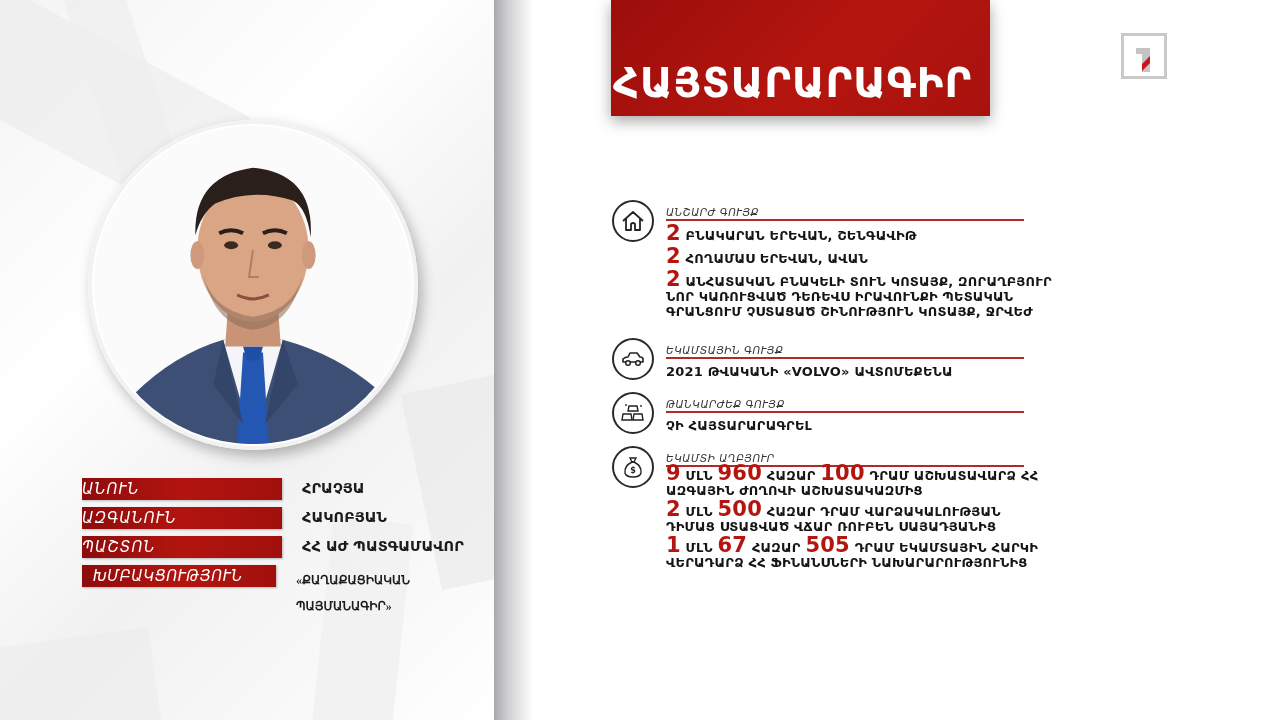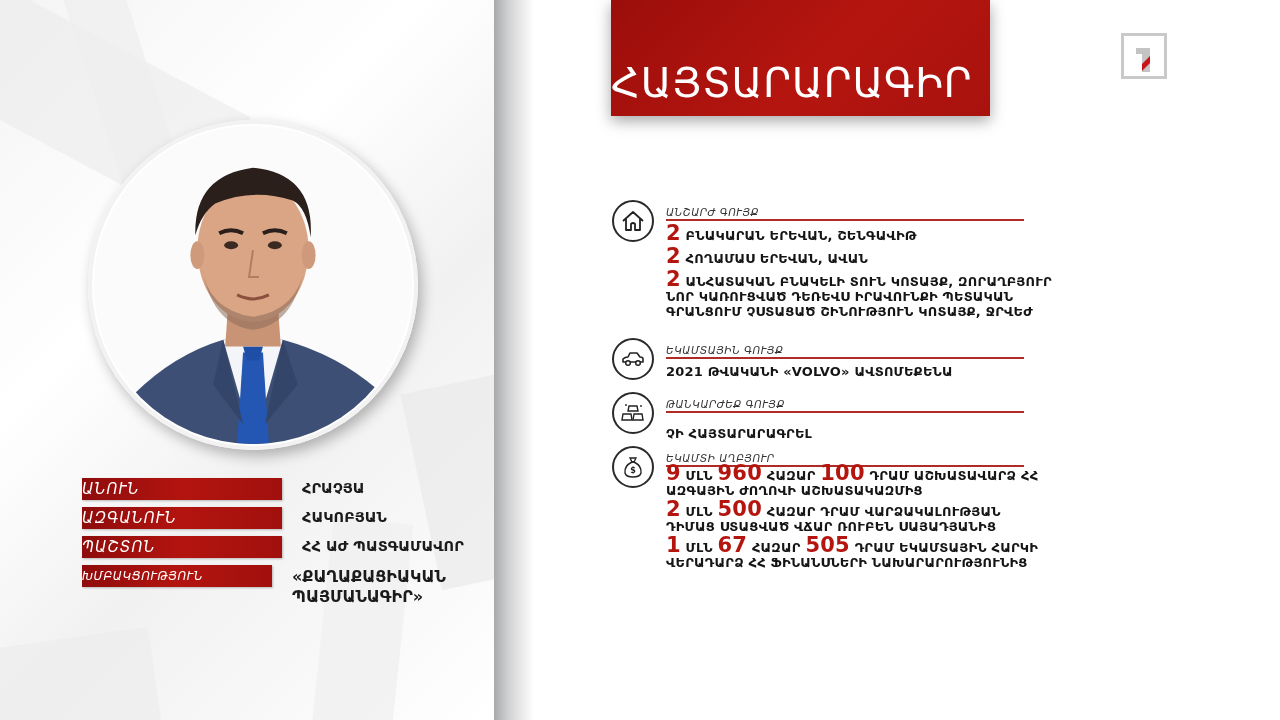--- a/index.html
+++ b/index.html
@@ -57,21 +57,21 @@
   }
 
   
   .title-box {
     position: absolute; left: 611px; top: 0; width: 379px; height: 116px;
     background: linear-gradient(135deg, #9b0e0b 0%, #b5150f 55%, #a8120e 100%);
     box-shadow: 0 5px 14px rgba(0,0,0,0.35);
   }
   .title-text {
     position: absolute; left: 0; right: 16px; bottom: 10px;
-    color: #ffffff; font-weight: normal; font-size: 40px; letter-spacing: 1px;
+    text-align: center; color: #ffffff; font-weight: bold; font-size: 40px; letter-spacing: 1px;
   }
 
   .logo {
     position: absolute; left: 1121px; top: 33px; width: 46px; height: 46px;
     border: 3px solid #c9c9c9; background: #ffffff;
   }
   .logo svg { position: absolute; left: 0; top: 0; width: 40px; height: 40px; }
 
   .section { position: absolute; left: 612px; width: 470px; }
   .sec-icon {
@@ -138,22 +138,22 @@
     </div>
     <div class="info-row">
       <div class="info-label">ԱԶԳԱՆՈՒՆ</div>
       <div class="info-value">ՀԱԿՈԲՅԱՆ</div>
     </div>
     <div class="info-row">
       <div class="info-label">ՊԱՇՏՈՆ</div>
       <div class="info-value">ՀՀ ԱԺ ՊԱՏԳԱՄԱՎՈՐ</div>
     </div>
     <div class="info-row">
-      <div class="info-label" style="font-size:12px;letter-spacing:0.5px;">ԽՄԲԱԿՑՈՒԹՅՈՒՆ</div>
-      <div class="info-value" style="font-size:16px;line-height:20px;">«ՔԱՂԱՔԱՑԻԱԿԱՆ ՊԱՅՄԱՆԱԳԻՐ»</div>
+      <div class="info-label" style="font-size:15px;letter-spacing:0.5px;padding-left:11px;">ԽՄԲԱԿՑՈՒԹՅՈՒՆ</div>
+      <div class="info-value" style="font-size:12px;line-height:26px;font-family:Liberation Serif, serif;">«ՔԱՂԱՔԱՑԻԱԿԱՆ ՊԱՅՄԱՆԱԳԻՐ»</div>
     </div>
   </div>
 </div>
 
 <div class="divider"></div>
 
 <div class="title-box">
   <div class="title-text">ՀԱՅՏԱՐԱՐԱԳԻՐ</div>
 </div>
 
@@ -206,21 +206,21 @@
         <path d="M3 14 L11 14 L12 20 L2 20 Z" stroke="#222" stroke-width="1.4" fill="none"></path>
         <path d="M14 14 L22 14 L23 20 L13 20 Z" stroke="#222" stroke-width="1.4" fill="none"></path>
         <circle cx="6" cy="5" r="0.9" fill="#222"></circle>
         <circle cx="21" cy="6" r="0.9" fill="#222"></circle>
       </svg>
   </div>
   <div class="sec-head">
     <div class="sec-head-label">ԹԱՆԿԱՐԺԵՔ ԳՈՒՅՔ</div>
     <div class="sec-line"></div>
   </div>
-  <div class="sec-body" style="top:26px;margin-top:8px;">
+  <div class="sec-body" style="top:26px;">
     <div class="entry">ՉԻ ՀԱՅՏԱՐԱՐԱԳՐԵԼ</div>
   </div>
 </div>
 
 <div class="section" style="top:446px;height:140px;">
   <div class="sec-icon">
     <svg viewBox="0 0 26 26">
         <path d="M10 4 L16 4 L14 8 L12 8 Z" stroke="#222" stroke-width="1.3" fill="none"></path>
         <path d="M12 8 Q4 12 5 19 Q6 23 13 23 Q20 23 21 19 Q22 12 14 8 Z" stroke="#222" stroke-width="1.4" fill="none"></path>
         <text x="13" y="19" font-size="8" text-anchor="middle" fill="#222" font-family="DejaVu Sans, sans-serif" font-weight="bold">$</text>

